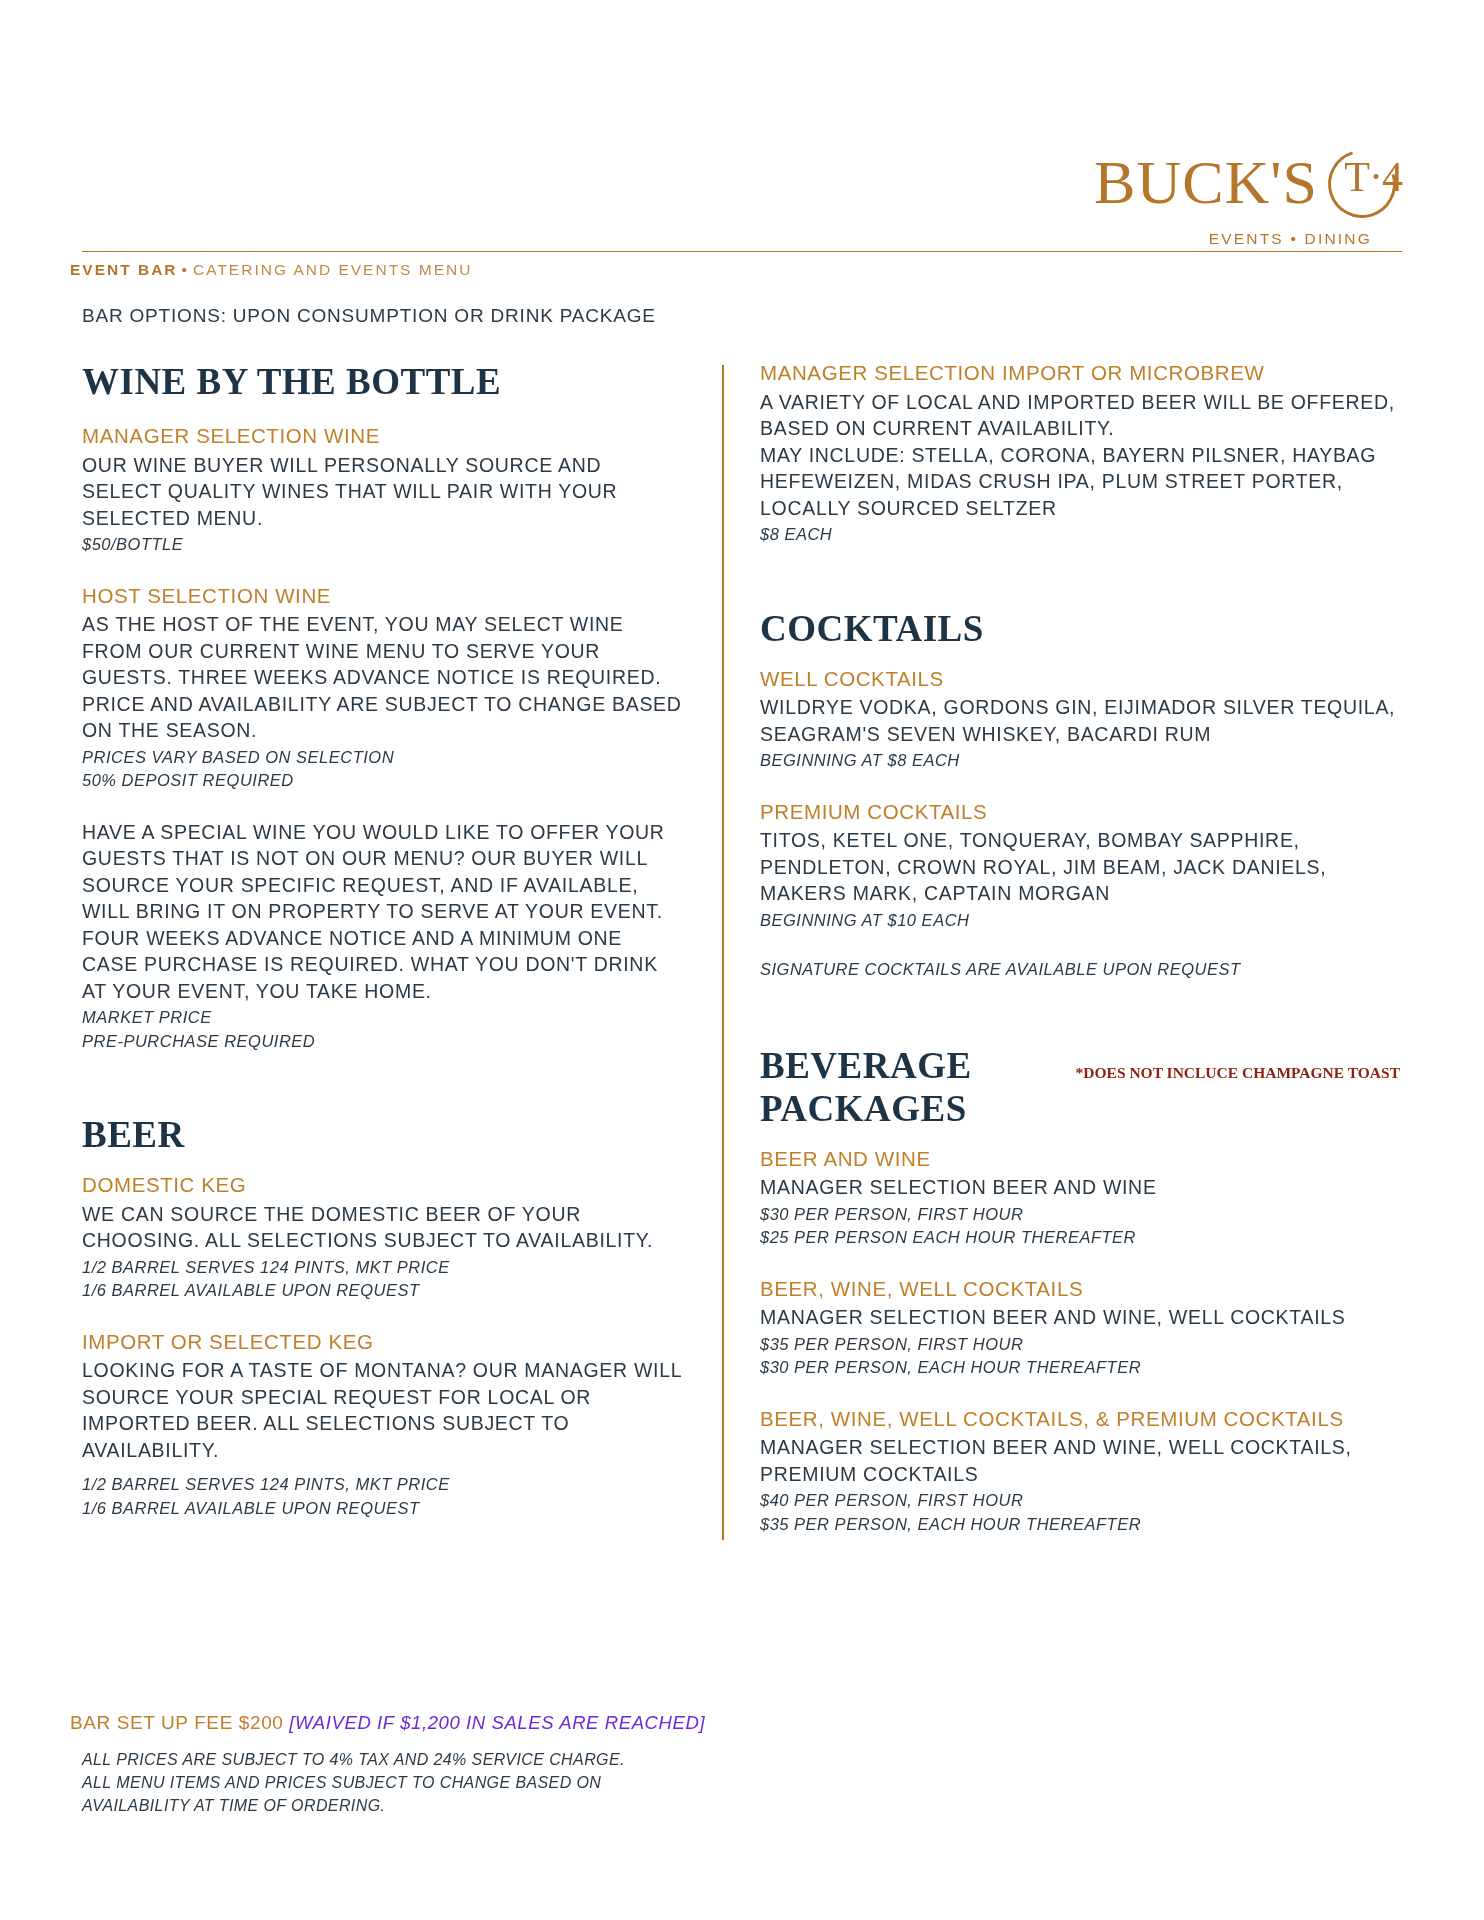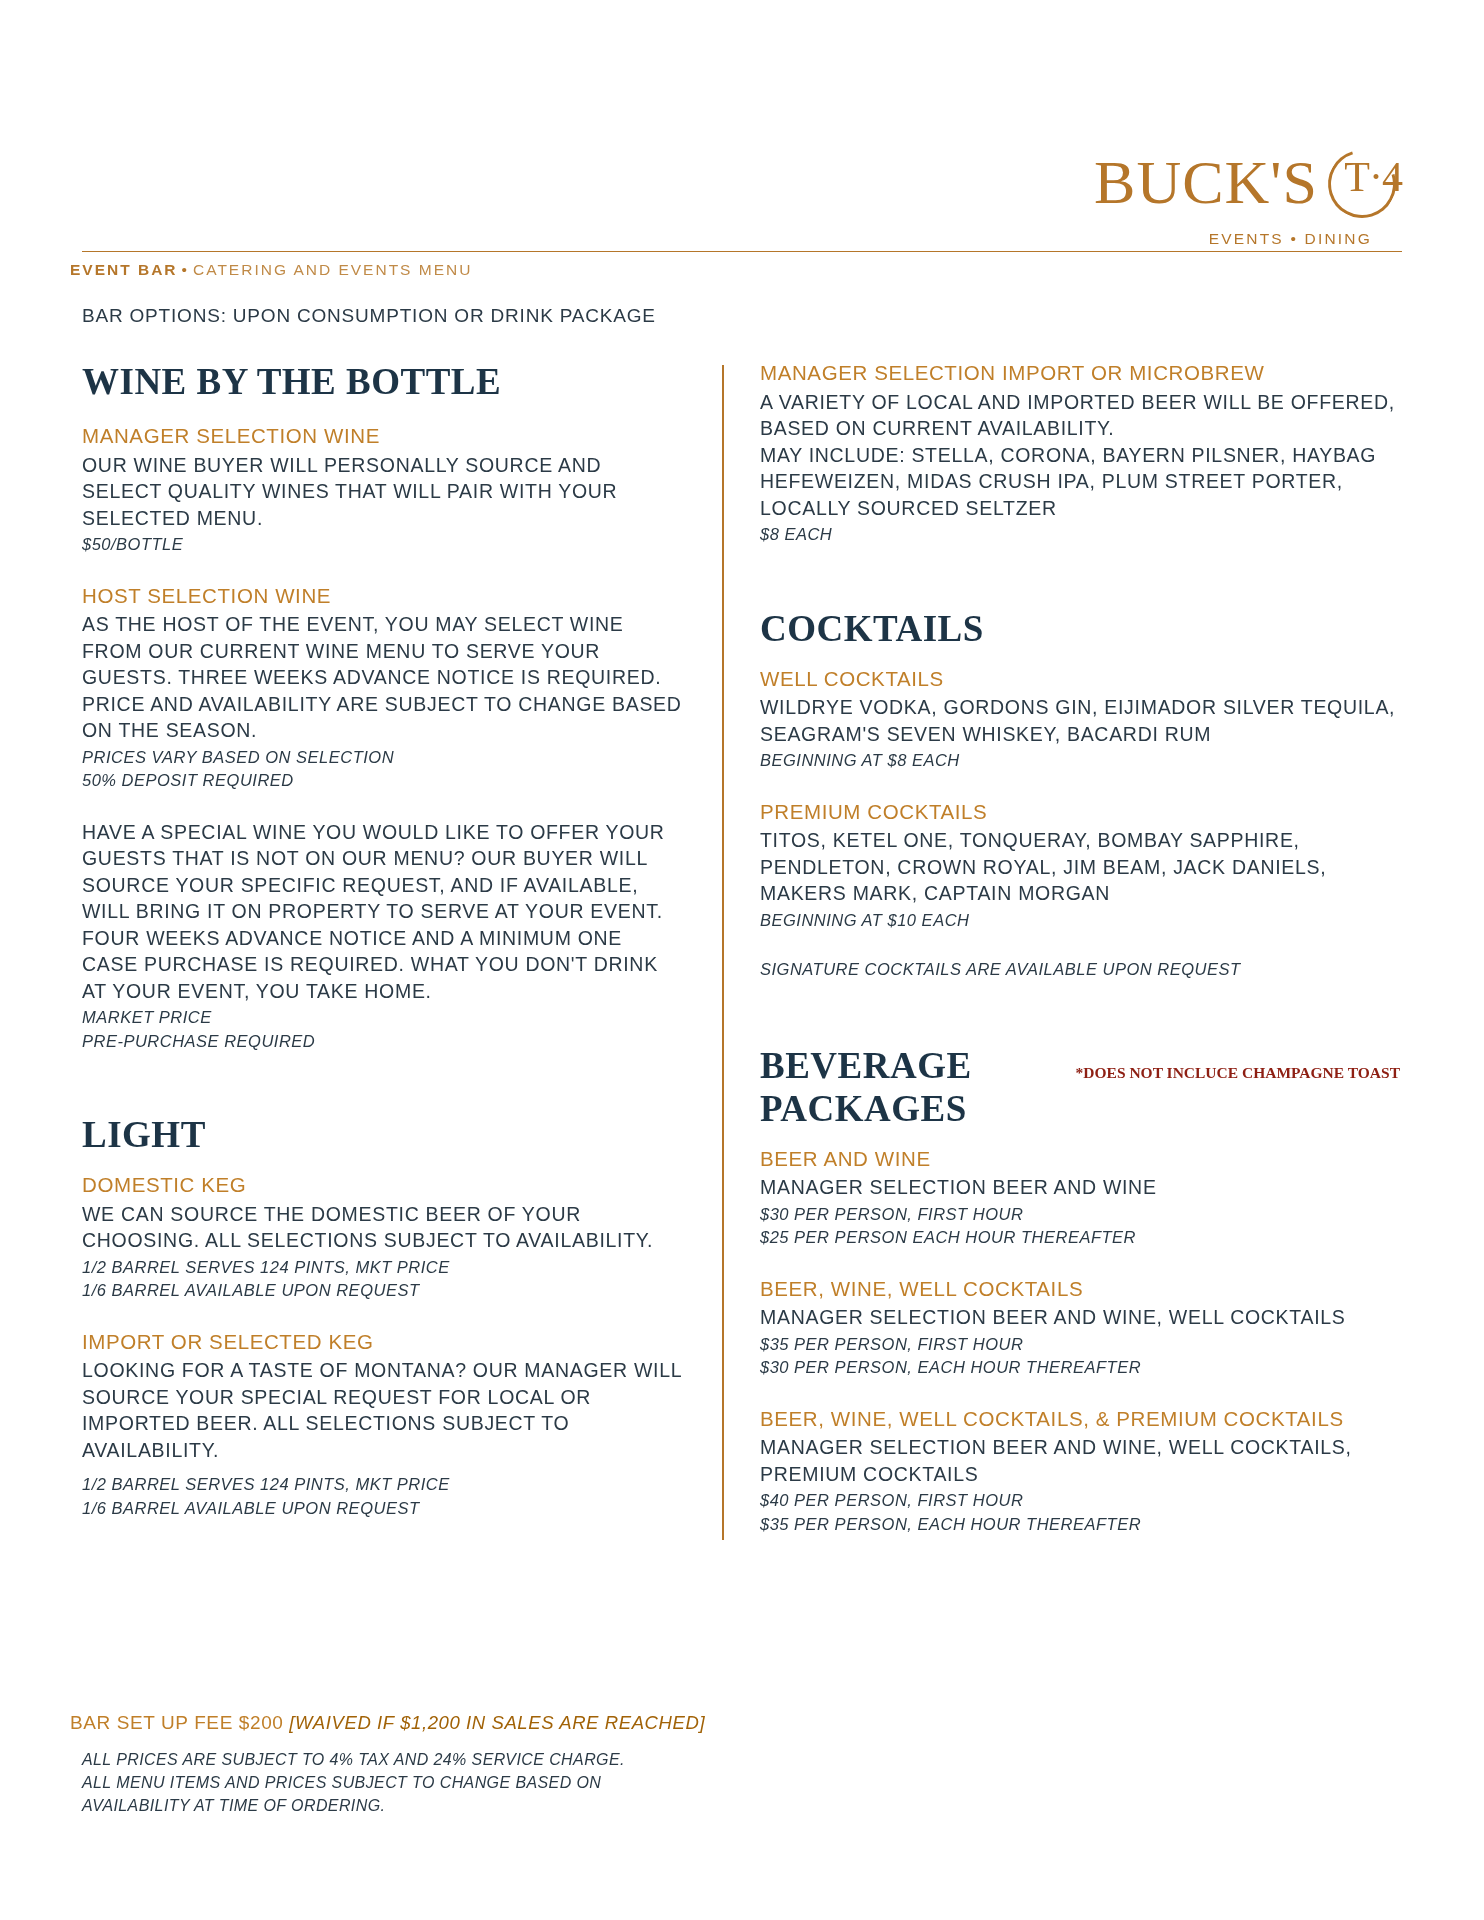--- a/index.html
+++ b/index.html
@@ -207,21 +207,21 @@
     top: 1712px;
     width: 760px;
   }
   .setup-fee {
     font-size: 19px;
     letter-spacing: 0.6px;
     color: #c07f29;
     margin-bottom: 14px;
   }
   .setup-fee .waived {
-    color: #a16207;
+    color: #6d28d9;
     font-style: italic;
     font-size: 18.5px;
   }
   .fine-print {
     font-size: 16px;
     font-style: italic;
     letter-spacing: 0.4px;
     line-height: 1.44;
     color: #2b3a46;
     white-space: pre-line;
@@ -268,21 +268,21 @@
     </div>
 
     <div class="item">
       <div class="item-desc">HAVE A SPECIAL WINE YOU WOULD LIKE TO OFFER YOUR GUESTS THAT IS NOT ON OUR MENU? OUR BUYER WILL SOURCE YOUR SPECIFIC REQUEST, AND IF AVAILABLE, WILL BRING IT ON PROPERTY TO SERVE AT YOUR EVENT. FOUR WEEKS ADVANCE NOTICE AND A MINIMUM ONE CASE PURCHASE IS REQUIRED. WHAT YOU DON'T DRINK AT YOUR EVENT, YOU TAKE HOME.</div>
       <div class="item-note">MARKET PRICE
 PRE-PURCHASE REQUIRED</div>
     </div>
 
     <div class="spacer-34"></div>
 
-    <h1 class="sec tight">LIGHT</h1>
+    <h1 class="sec tight">BEER</h1>
 
     <div class="item">
       <div class="item-title">DOMESTIC KEG</div>
       <div class="item-desc">WE CAN SOURCE THE DOMESTIC BEER OF YOUR CHOOSING. ALL SELECTIONS SUBJECT TO AVAILABILITY.</div>
       <div class="item-note"> 1/2 BARREL SERVES 124 PINTS, MKT PRICE
 1/6 BARREL AVAILABLE UPON REQUEST</div>
     </div>
 
     <div class="item">
       <div class="item-title">IMPORT OR SELECTED KEG</div>

